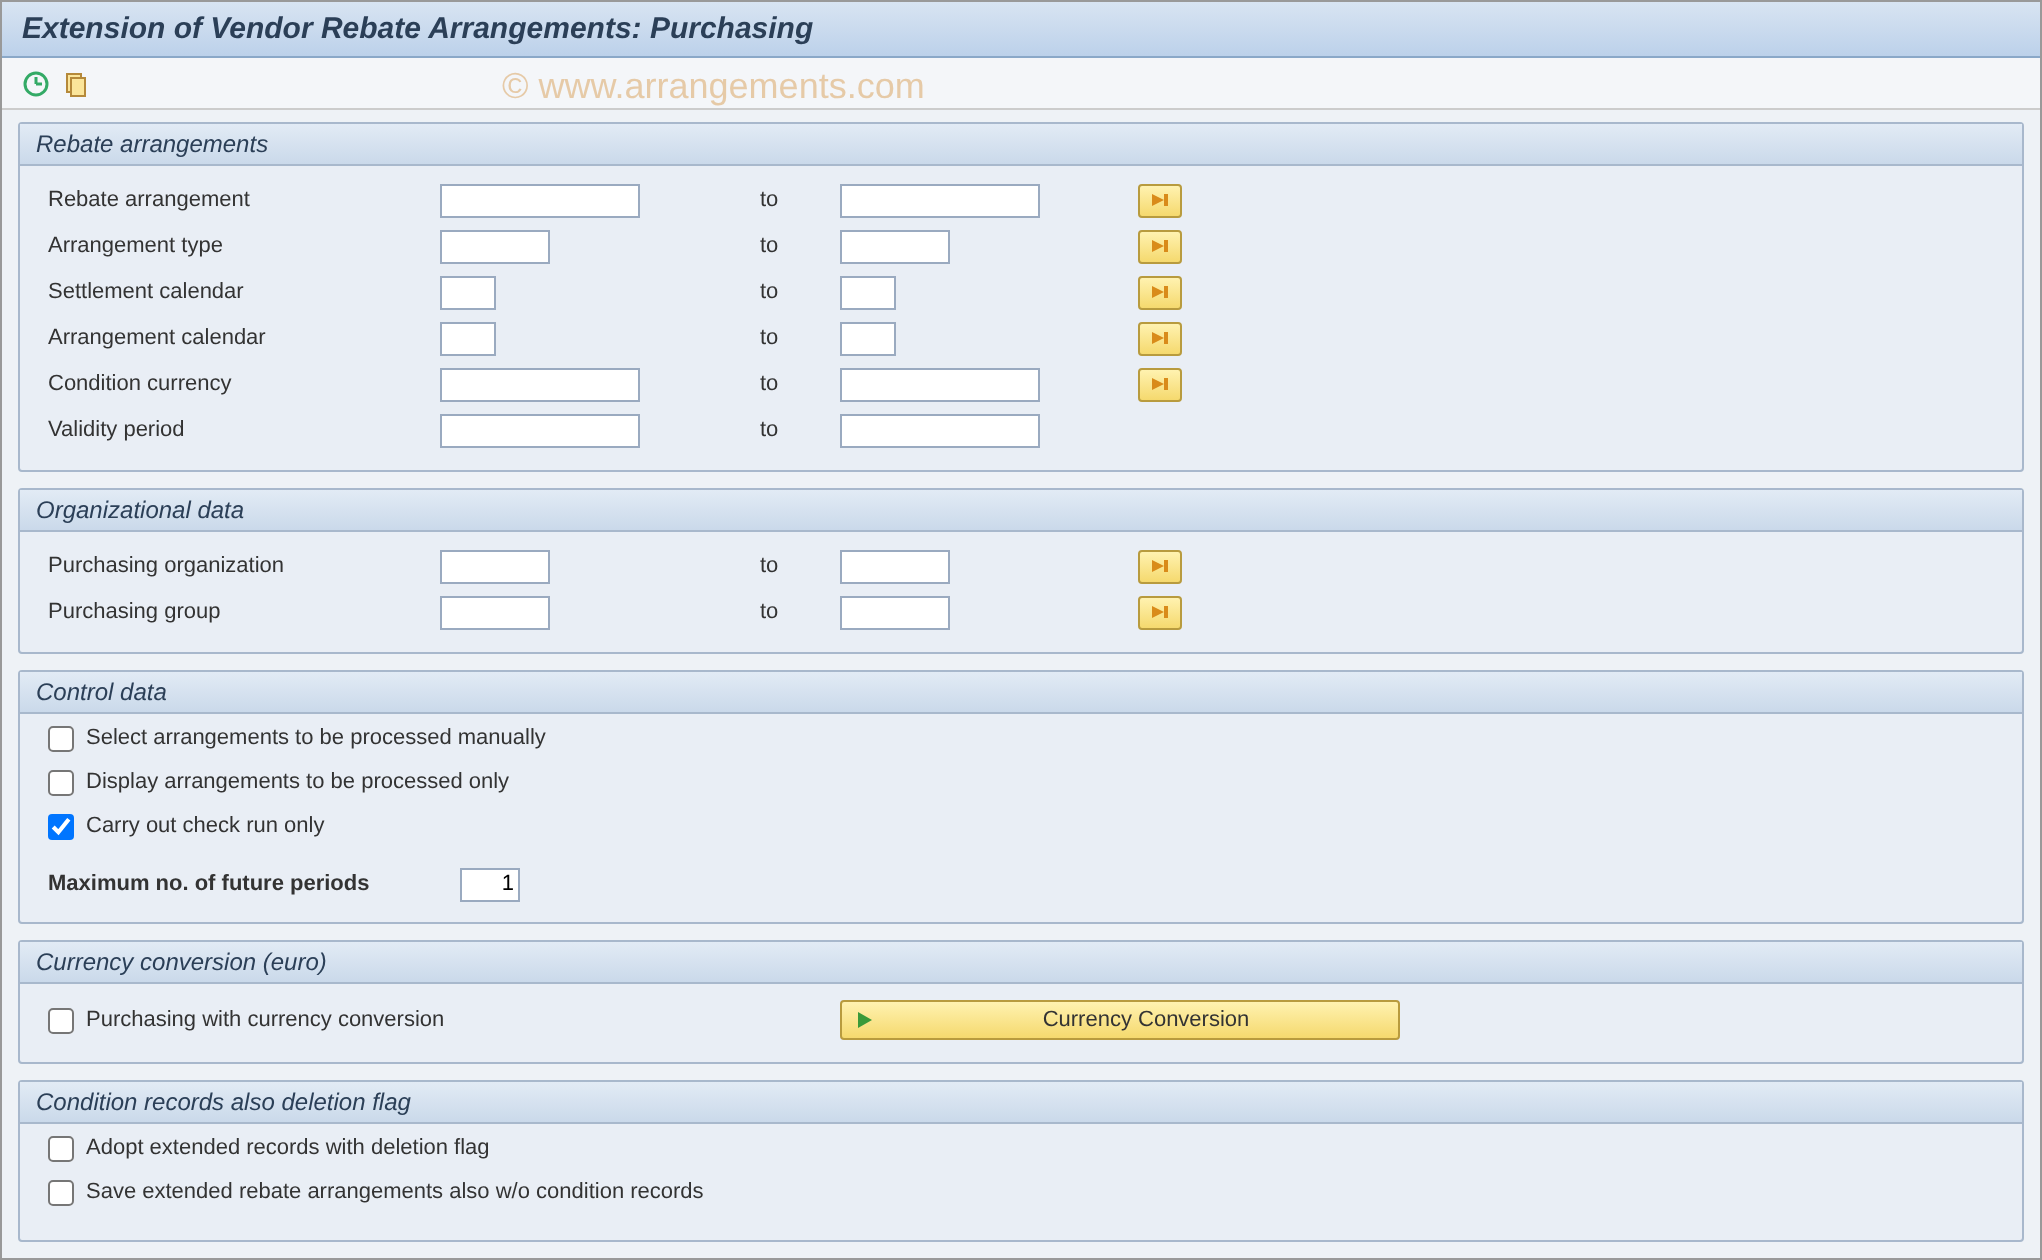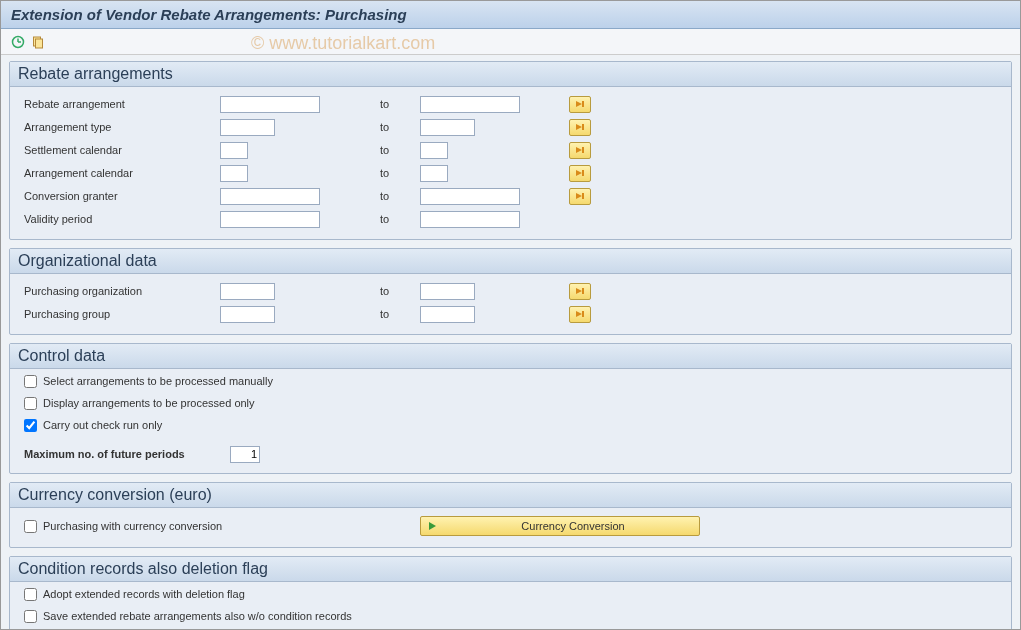--- a/index.html
+++ b/index.html
@@ -53,22 +53,23 @@
   .group {
     border: 1px solid #a8b8cc;
     margin-bottom: 8px;
     background: #e9eef5;
     border-radius: 2px;
   }
   .group-header {
     background: linear-gradient(to bottom, #e2ebf5 0%, #cad9ea 100%);
     border-bottom: 1px solid #a8b8cc;
     padding: 3px 8px;
-    font-size: 16px;
+    font-size: 12px;
     color: #2b3f57;
+    font-style: italic;
   }
   .group-body {
     padding: 6px 10px 8px 10px;
   }
   .row {
     display: flex;
     align-items: center;
     height: 22px;
     margin-bottom: 1px;
   }
@@ -146,21 +147,21 @@
     </svg>
   </span>
   <span class="tb-btn" title="Get Variant">
     <svg width="14" height="14" viewBox="0 0 14 14">
       <rect x="2.5" y="2" width="7" height="9" fill="#fbe59a" stroke="#b5893a"></rect>
       <rect x="4.5" y="4" width="7" height="9" fill="#fbe59a" stroke="#b5893a"></rect>
     </svg>
   </span>
 </div>
 
-<div class="watermark">© www.tutorialkart.com</div>
+<div class="watermark">© www.arrangements.com</div>
 
 <div class="content">
 
   <div class="group">
     <div class="group-header">Rebate arrangements</div>
     <div class="group-body">
 
       <div class="row">
         <div class="label">Rebate arrangement</div>
         <div class="col-from"><input type="text" class="w-long" style=""></div>
@@ -215,21 +216,21 @@
             <span class="multi-btn">
           <svg width="12" height="10" viewBox="0 0 12 10">
                 <polygon points="2,2 8,5 2,8" fill="#d98b1a"></polygon>
                 <rect x="8" y="2" width="2" height="6" fill="#d98b1a"></rect>
               </svg>
         </span>
           </div>
       </div>
 
       <div class="row">
-        <div class="label">Conversion granter</div>
+        <div class="label">Condition currency</div>
         <div class="col-from"><input type="text" class="w-long" style=""></div>
         <div class="col-to-label">to</div>
         <div class="col-to"><input type="text" class="w-long" style=""></div>
         <div class="col-btn">
             <span class="multi-btn">
           <svg width="12" height="10" viewBox="0 0 12 10">
                 <polygon points="2,2 8,5 2,8" fill="#d98b1a"></polygon>
                 <rect x="8" y="2" width="2" height="6" fill="#d98b1a"></rect>
               </svg>
         </span>

